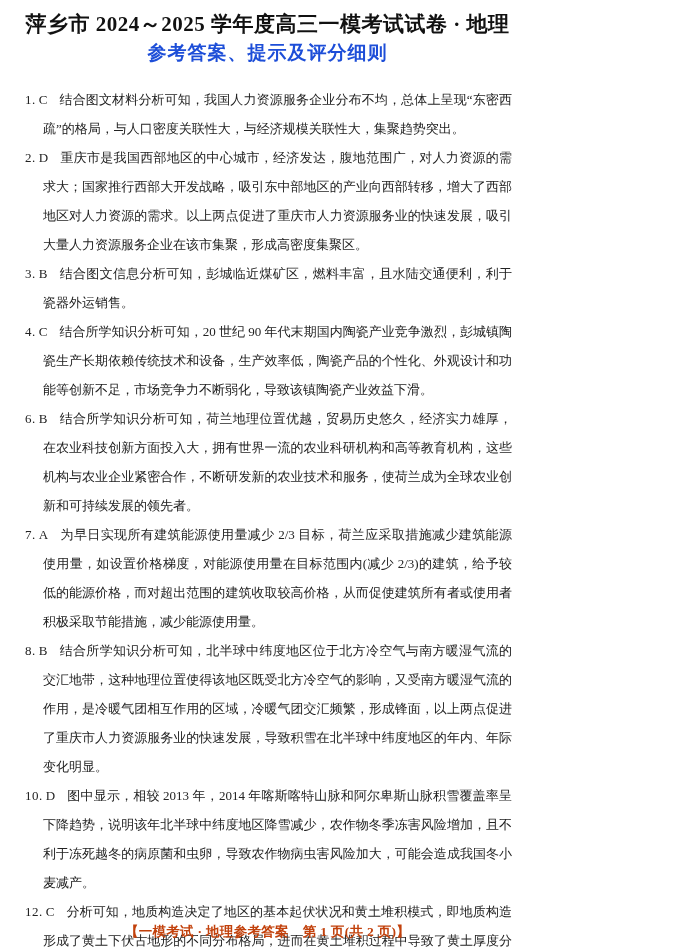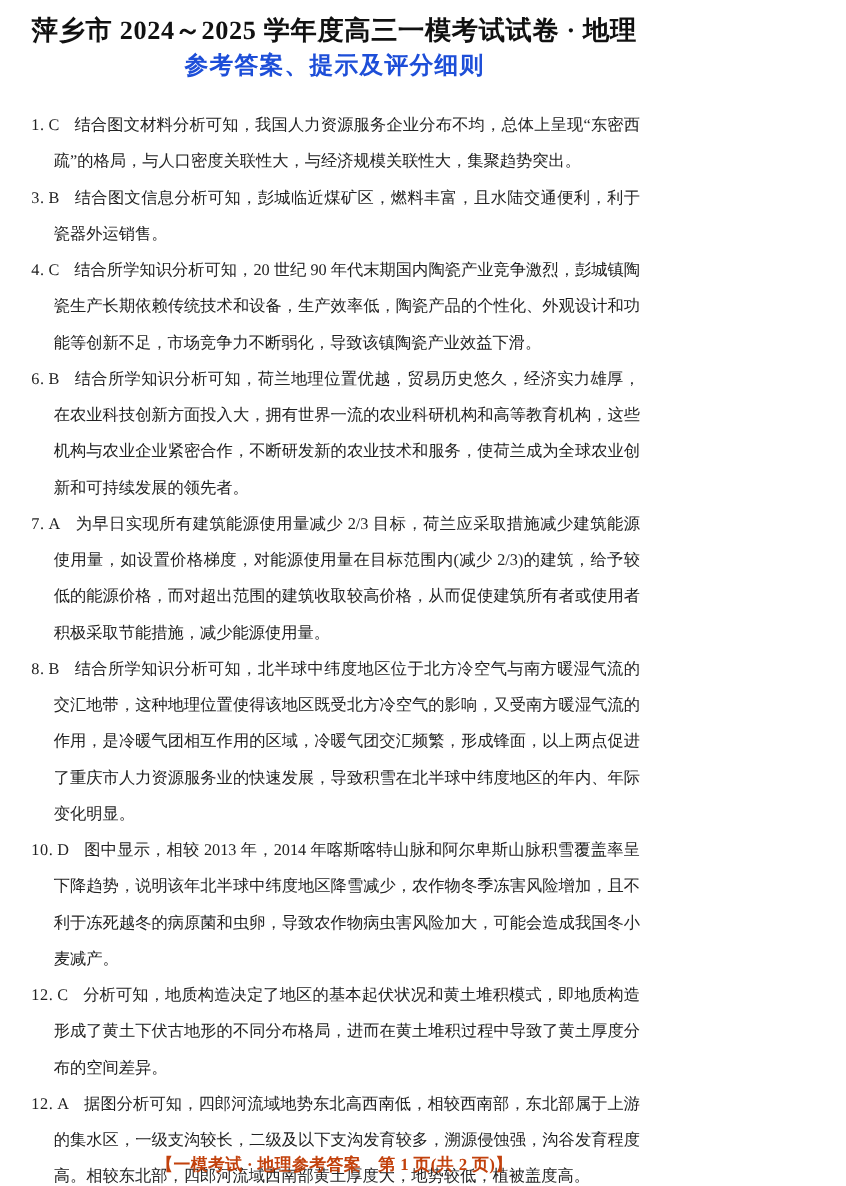--- a/index.html
+++ b/index.html
@@ -64,20 +64,23 @@
   <div class="doc-header">
     <div class="doc-title">萍乡市 2024～2025 学年度高三一模考试试卷 · 地理</div>
     <div class="doc-subtitle">参考答案、提示及评分细则</div>
   </div>
 
   <div class="answers">
     <div class="answer-item">
       <span class="answer-no">1.</span><span class="answer-ans">C</span><span class="answer-text">结合图文材料分析可知，我国人力资源服务企业分布不均，总体上呈现“东密西疏”的格局，与人口密度关联性大，与经济规模关联性大，集聚趋势突出。</span>
     </div>
     <div class="answer-item">
+      <span class="answer-no">2.</span><span class="answer-ans">D</span><span class="answer-text">重庆市是我国西部地区的中心城市，经济发达，腹地范围广，对人力资源的需求大；国家推行西部大开发战略，吸引东中部地区的产业向西部转移，增大了西部地区对人力资源的需求。以上两点促进了重庆市人力资源服务业的快速发展，吸引大量人力资源服务企业在该市集聚，形成高密度集聚区。</span>
+    </div>
+    <div class="answer-item">
       <span class="answer-no">3.</span><span class="answer-ans">B</span><span class="answer-text">结合图文信息分析可知，彭城临近煤矿区，燃料丰富，且水陆交通便利，利于瓷器外运销售。</span>
     </div>
     <div class="answer-item">
       <span class="answer-no">4.</span><span class="answer-ans">C</span><span class="answer-text">结合所学知识分析可知，20 世纪 90 年代末期国内陶瓷产业竞争激烈，彭城镇陶瓷生产长期依赖传统技术和设备，生产效率低，陶瓷产品的个性化、外观设计和功能等创新不足，市场竞争力不断弱化，导致该镇陶瓷产业效益下滑。</span>
     </div>
     <div class="answer-item">
       <span class="answer-no">6.</span><span class="answer-ans">B</span><span class="answer-text">结合所学知识分析可知，荷兰地理位置优越，贸易历史悠久，经济实力雄厚，在农业科技创新方面投入大，拥有世界一流的农业科研机构和高等教育机构，这些机构与农业企业紧密合作，不断研发新的农业技术和服务，使荷兰成为全球农业创新和可持续发展的领先者。</span>
     </div>
     <div class="answer-item">
       <span class="answer-no">7.</span><span class="answer-ans">A</span><span class="answer-text">为早日实现所有建筑能源使用量减少 2/3 目标，荷兰应采取措施减少建筑能源使用量，如设置价格梯度，对能源使用量在目标范围内(减少 2/3)的建筑，给予较低的能源价格，而对超出范围的建筑收取较高价格，从而促使建筑所有者或使用者积极采取节能措施，减少能源使用量。</span>

